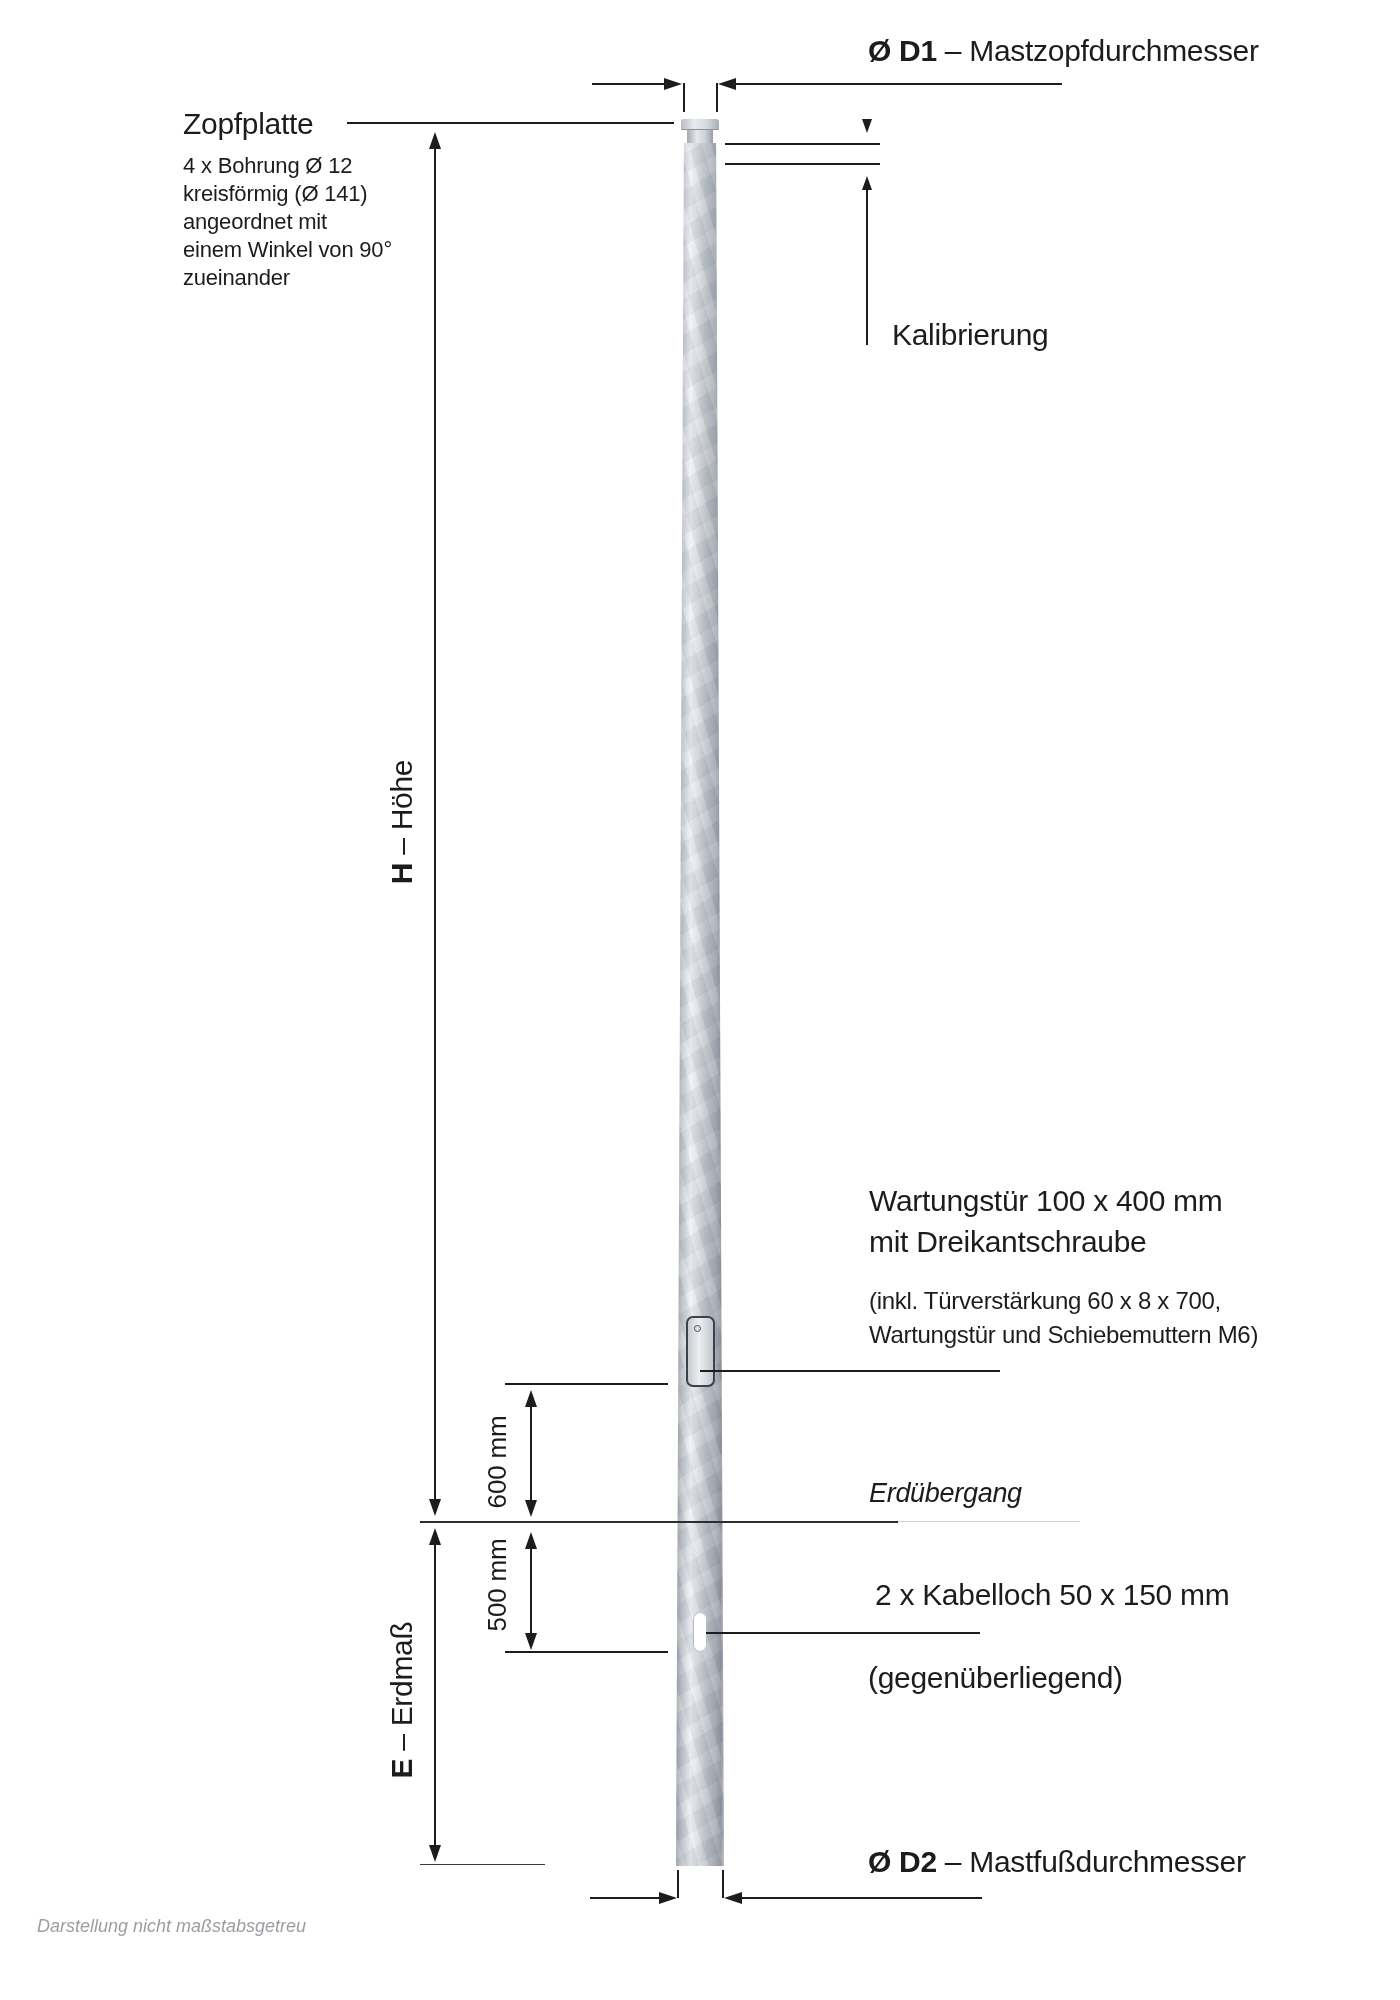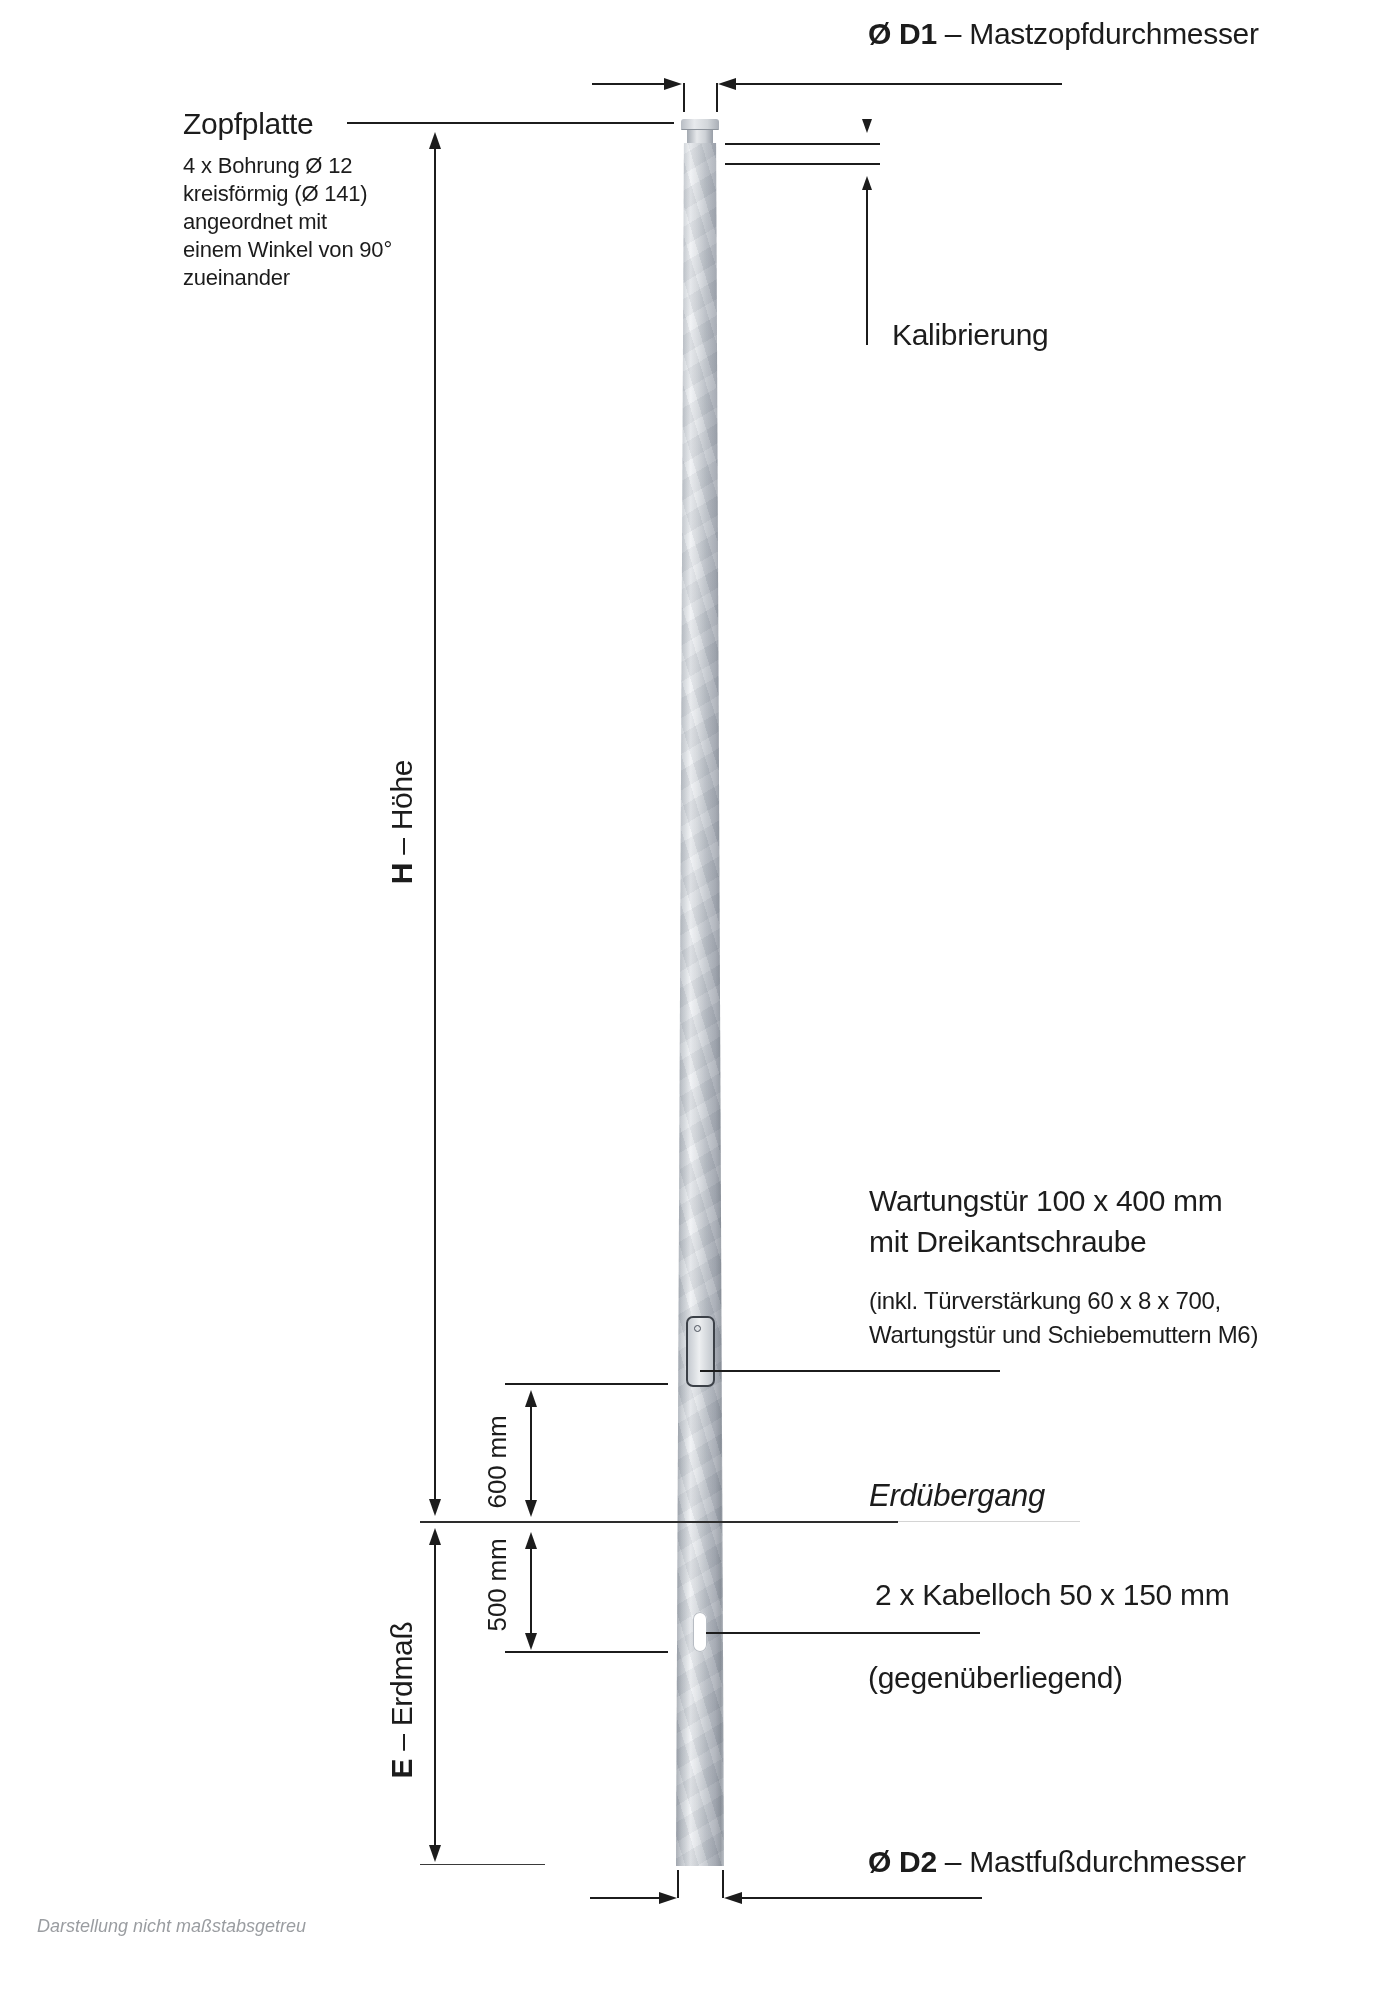--- a/index.html
+++ b/index.html
@@ -72,21 +72,21 @@
 
 <div class="hline-thin" style="left:420px;top:1521px;width:478px;background:#2d2d2d;"></div>
 <div class="ground-faint" style="left:898px;top:1521px;width:182px;"></div>
 
 <div class="hline" style="left:592px;top:83px;width:72px;"></div>
 <div class="tri tri-right" style="left:664px;top:78px;"></div>
 <div class="tick" style="left:683px;top:83px;"></div>
 <div class="tick" style="left:716px;top:83px;"></div>
 <div class="tri tri-left" style="left:718px;top:78px;"></div>
 <div class="hline" style="left:736px;top:83px;width:326px;"></div>
-<div class="lbl" style="left:868px;top:16px;"><b>Ø D1</b><span> – Mastzopfdurchmesser</span></div>
+<div class="lbl" style="left:868px;top:33px;"><b>Ø D1</b><span> – Mastzopfdurchmesser</span></div>
 
 <div class="lbl" style="left:183px;top:106px;text-align:center;">Zopfplatte</div>
 <div class="hline-thin" style="left:347px;top:122px;width:327px;"></div>
 <div class="small-note" style="left:183px;top:152px;">
   <div>4 x Bohrung Ø 12</div>
   <div>kreisförmig (Ø 141)</div>
   <div>angeordnet mit</div>
   <div>einem Winkel von 90°</div>
   <div>zueinander</div>
 </div>
@@ -116,21 +116,21 @@
 <div class="hline-thin" style="left:700px;top:1370px;width:300px;"></div>
 
 <div class="hline-thin" style="left:505px;top:1383px;width:163px;"></div>
 <div class="tri tri-up" style="left:525px;top:1390px;"></div>
 <div class="vline" style="left:530px;top:1406px;height:94px;"></div>
 <div class="tri tri-down" style="left:525px;top:1500px;"></div>
 <div class="rotwrap" style="left:437px;top:1447px;width:120px;height:30px;">
   <span class="dim-rot">600 mm</span>
 </div>
 
-<div class="lbl italic" style="left:869px;top:1477px;font-size:31px;">Erdübergang</div>
+<div class="lbl italic" style="left:869px;top:1477px;font-size:27px;">Erdübergang</div>
 
 <div class="tri tri-up" style="left:525px;top:1532px;"></div>
 <div class="vline" style="left:530px;top:1548px;height:86px;"></div>
 <div class="tri tri-down" style="left:525px;top:1633px;"></div>
 <div class="hline-thin" style="left:505px;top:1651px;width:163px;"></div>
 <div class="rotwrap" style="left:437px;top:1570px;width:120px;height:30px;">
   <span class="dim-rot">500 mm</span>
 </div>
 
 <div class="hline-thin" style="left:706px;top:1632px;width:274px;"></div>

